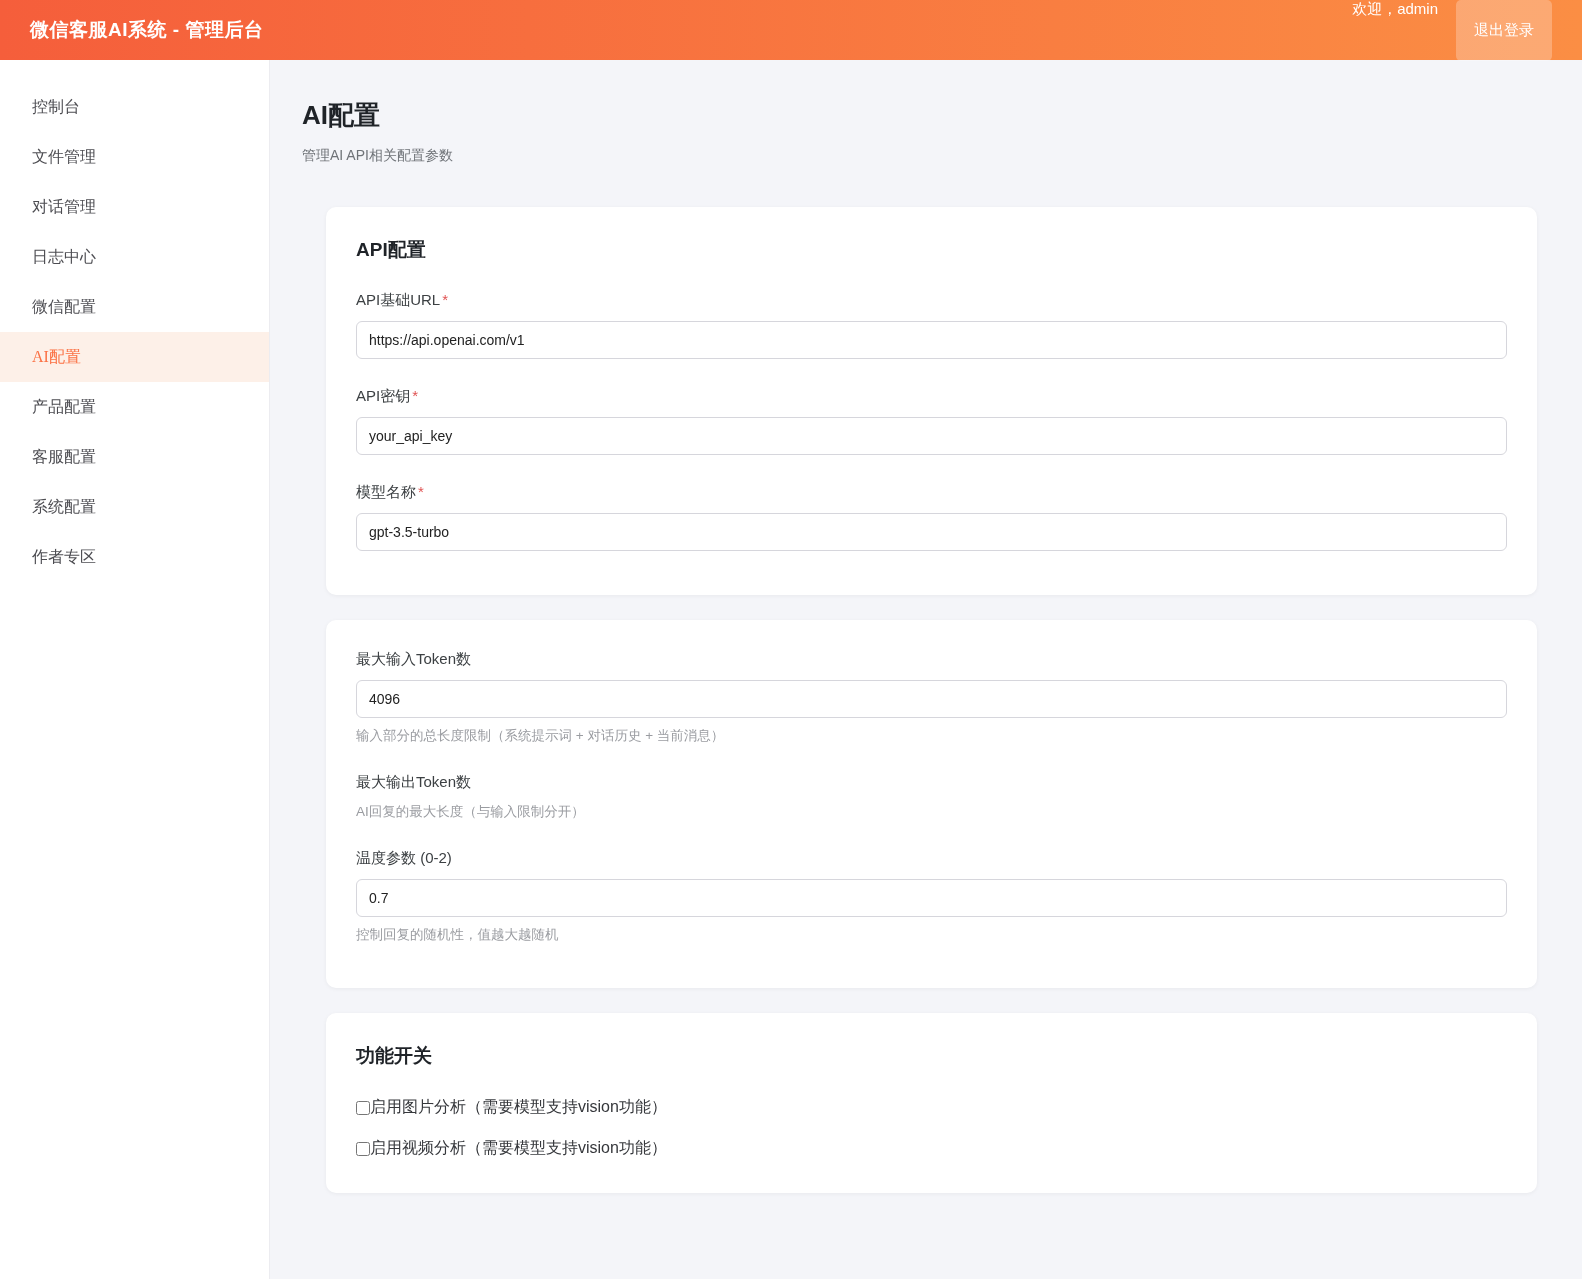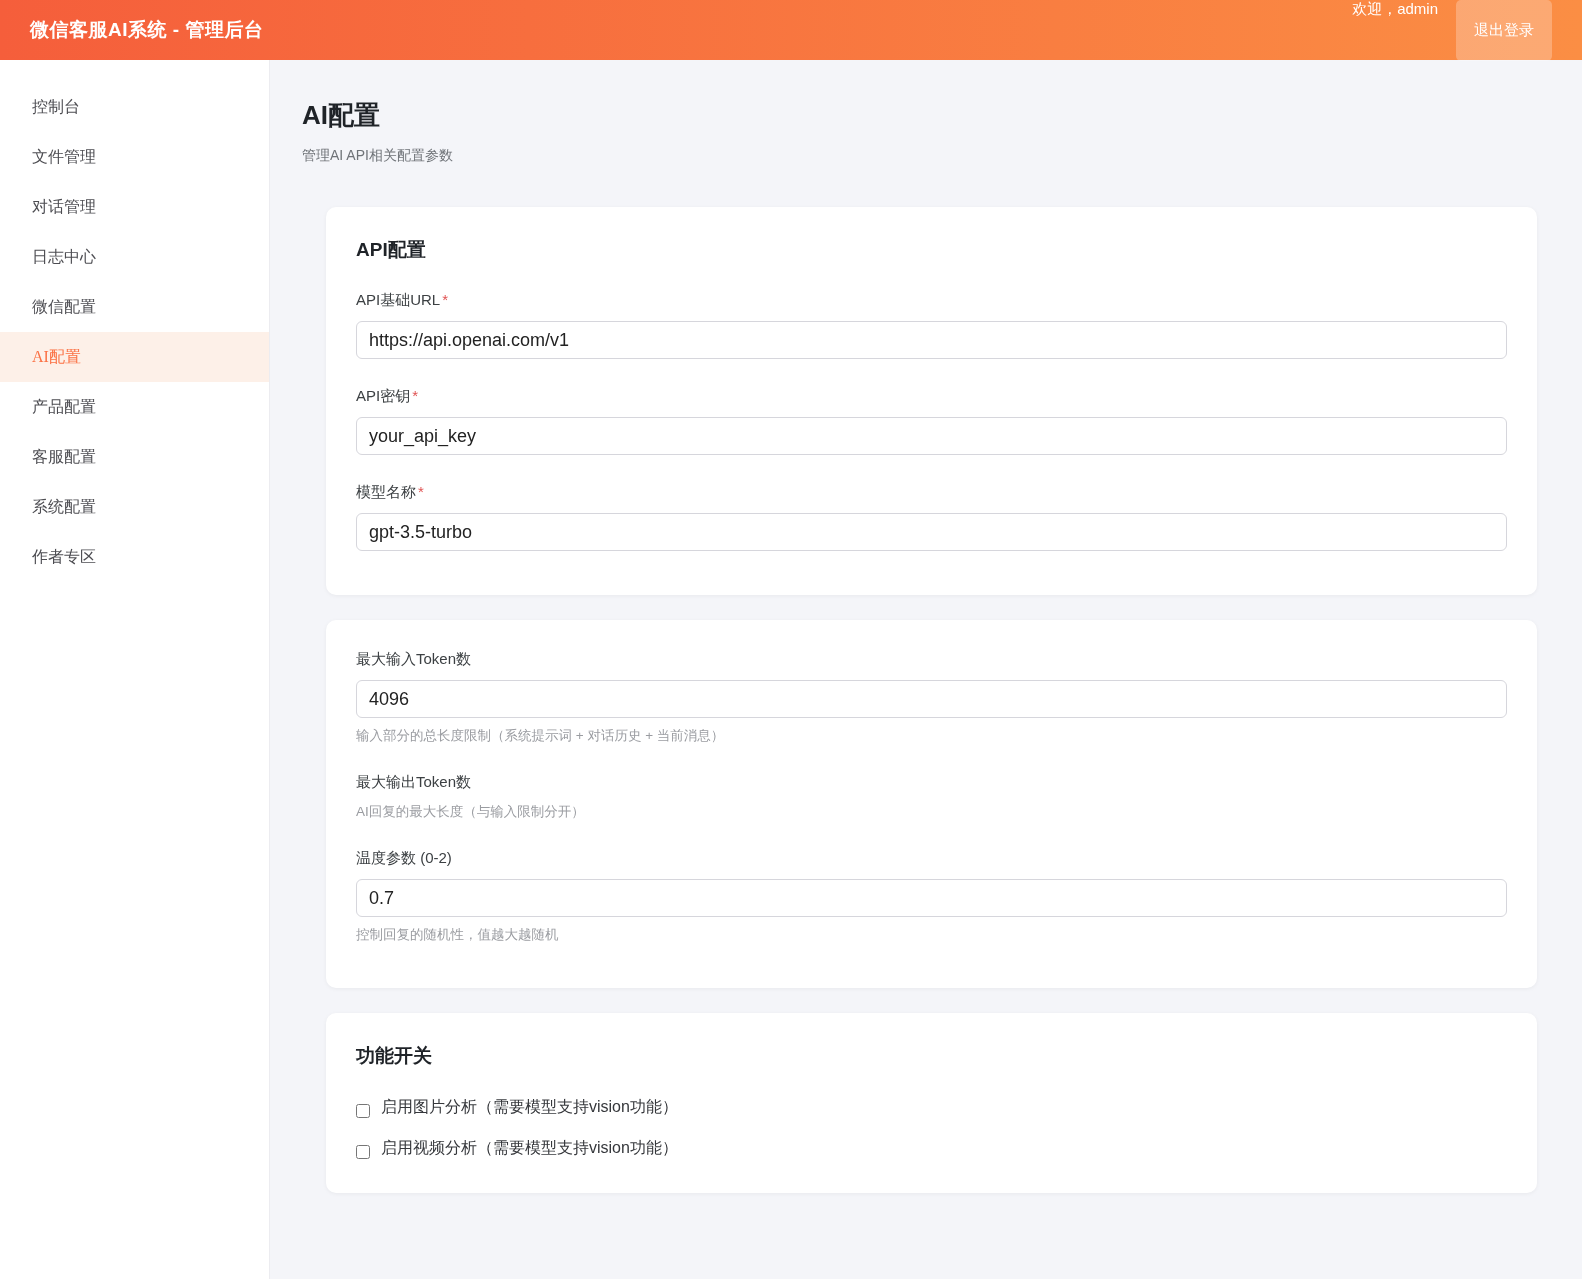--- a/index.html
+++ b/index.html
@@ -104,35 +104,34 @@
     margin-bottom: 11px;
   }
   .req { color: #e05252; margin-left: 2px; }
   .form-input {
     display: block;
     width: 100%;
     height: 38px;
     border: 1px solid #d6d6dc;
     border-radius: 6px;
     padding: 0 12px;
-    font-size: 18px;
+    font-size: 14px;
     color: #222;
     font-family: inherit;
     background: #ffffff;
     outline: none;
   }
   .hint {
     margin-top: 9px;
     font-size: 13.5px;
     color: #9a9ca1;
   }
   .checkbox-row {
     display: flex;
-    align-items: flex-end;
-    gap: 11px;
+    align-items: center;
     margin-top: 20px;
     font-size: 16px;
     color: #36383c;
   }
   .checkbox-row input[type="checkbox"] {
     width: 14px;
     height: 14px;
     cursor: pointer;
   }
 </style>

